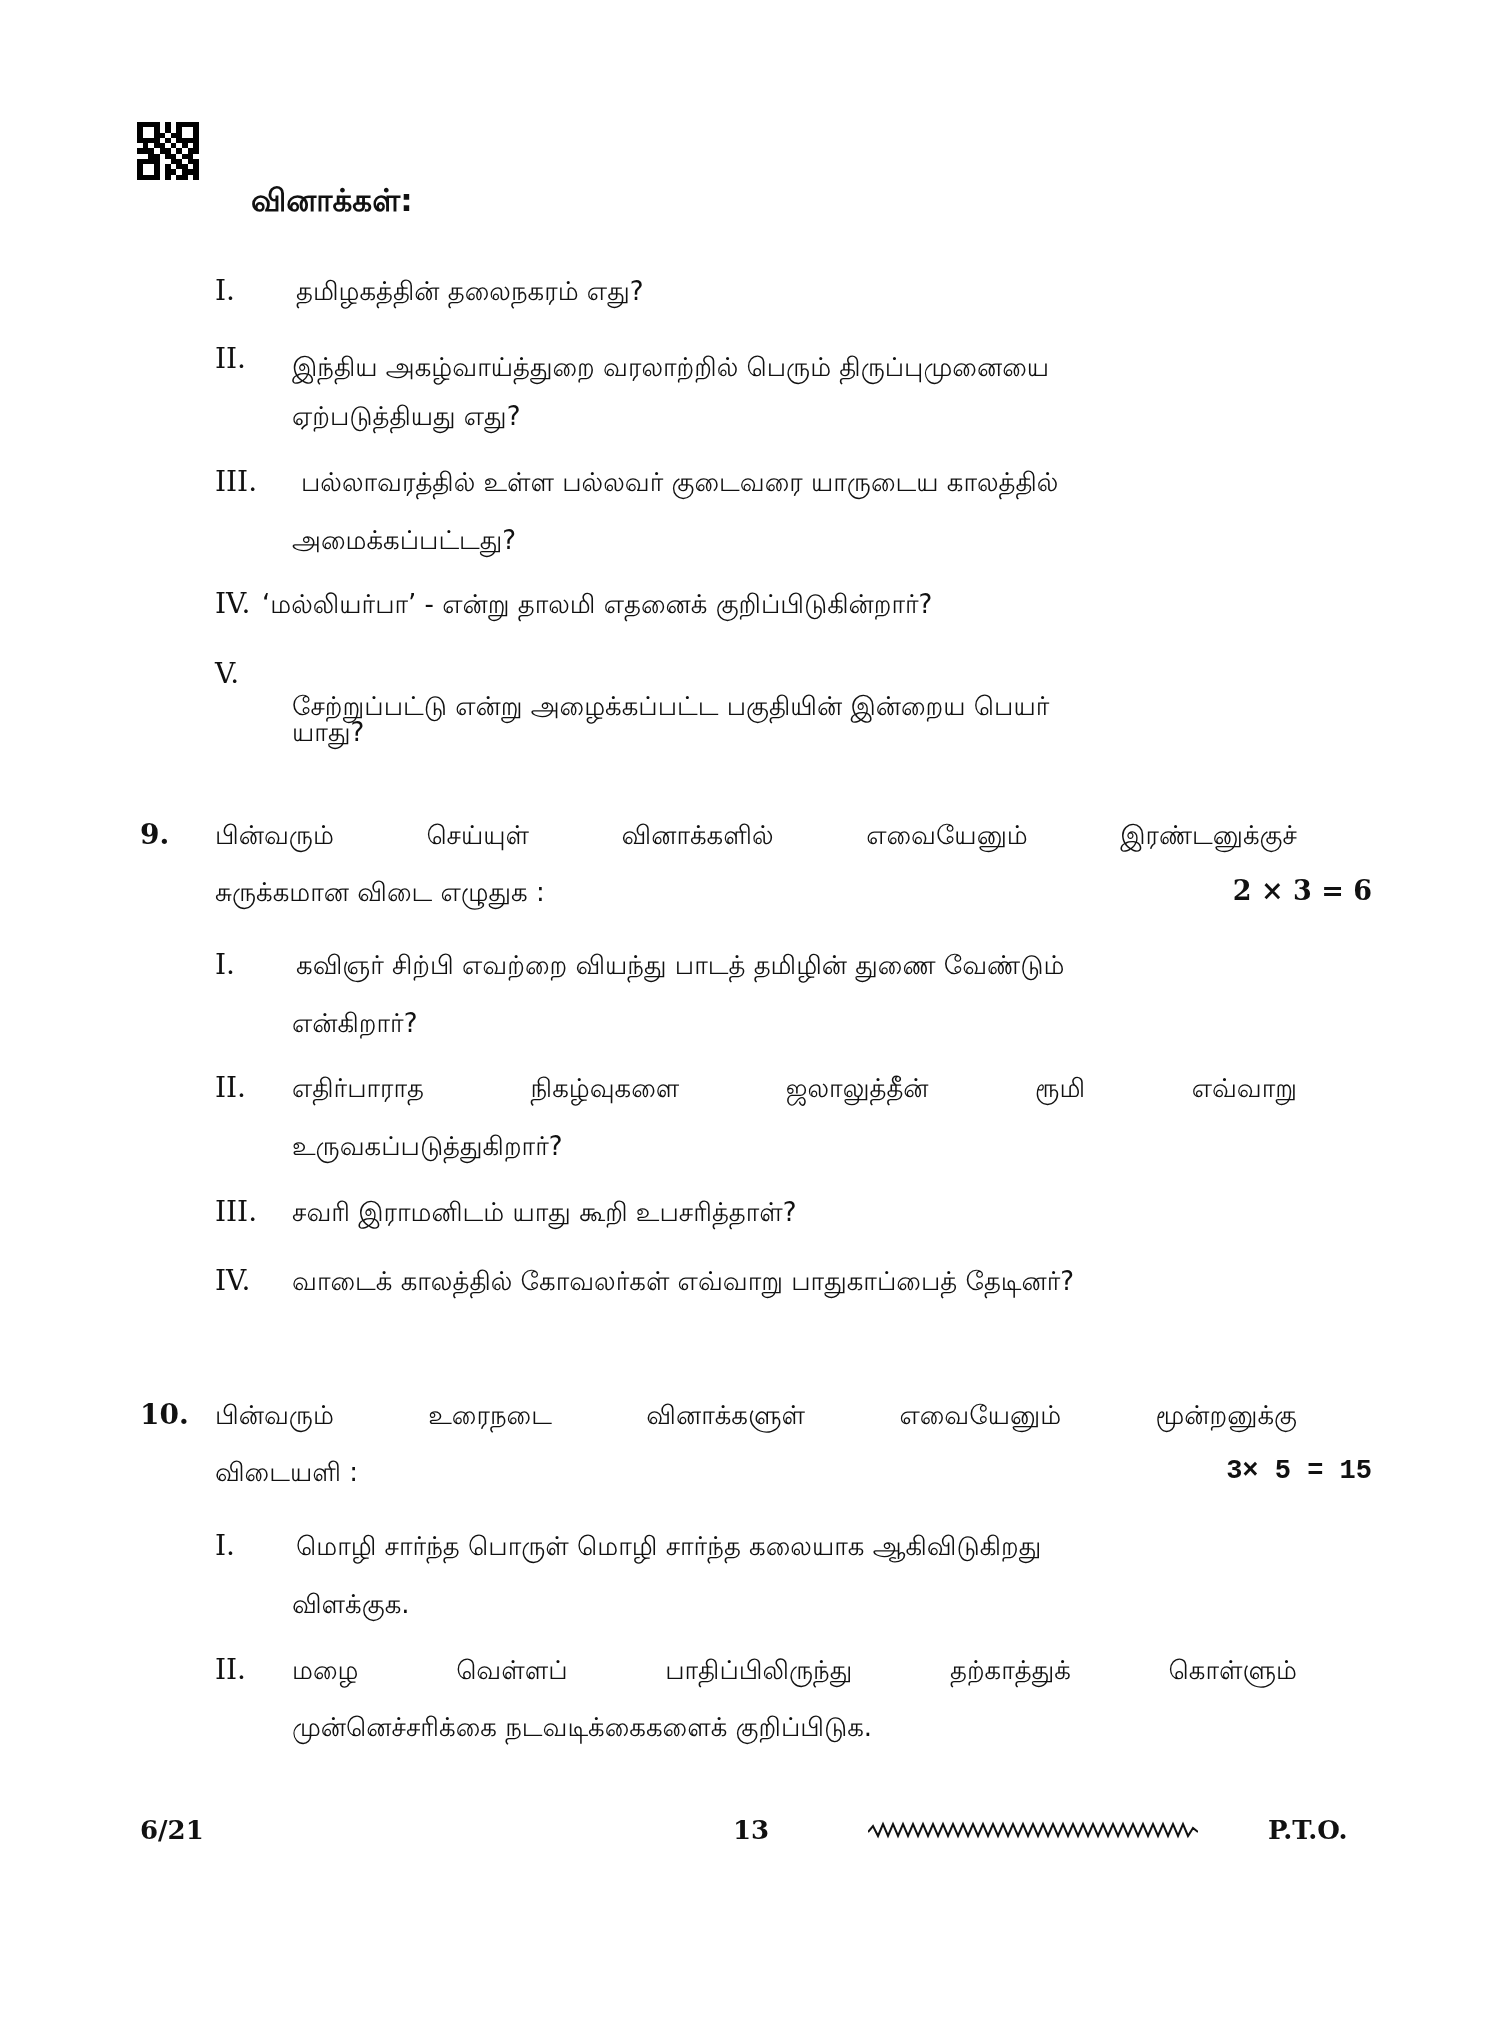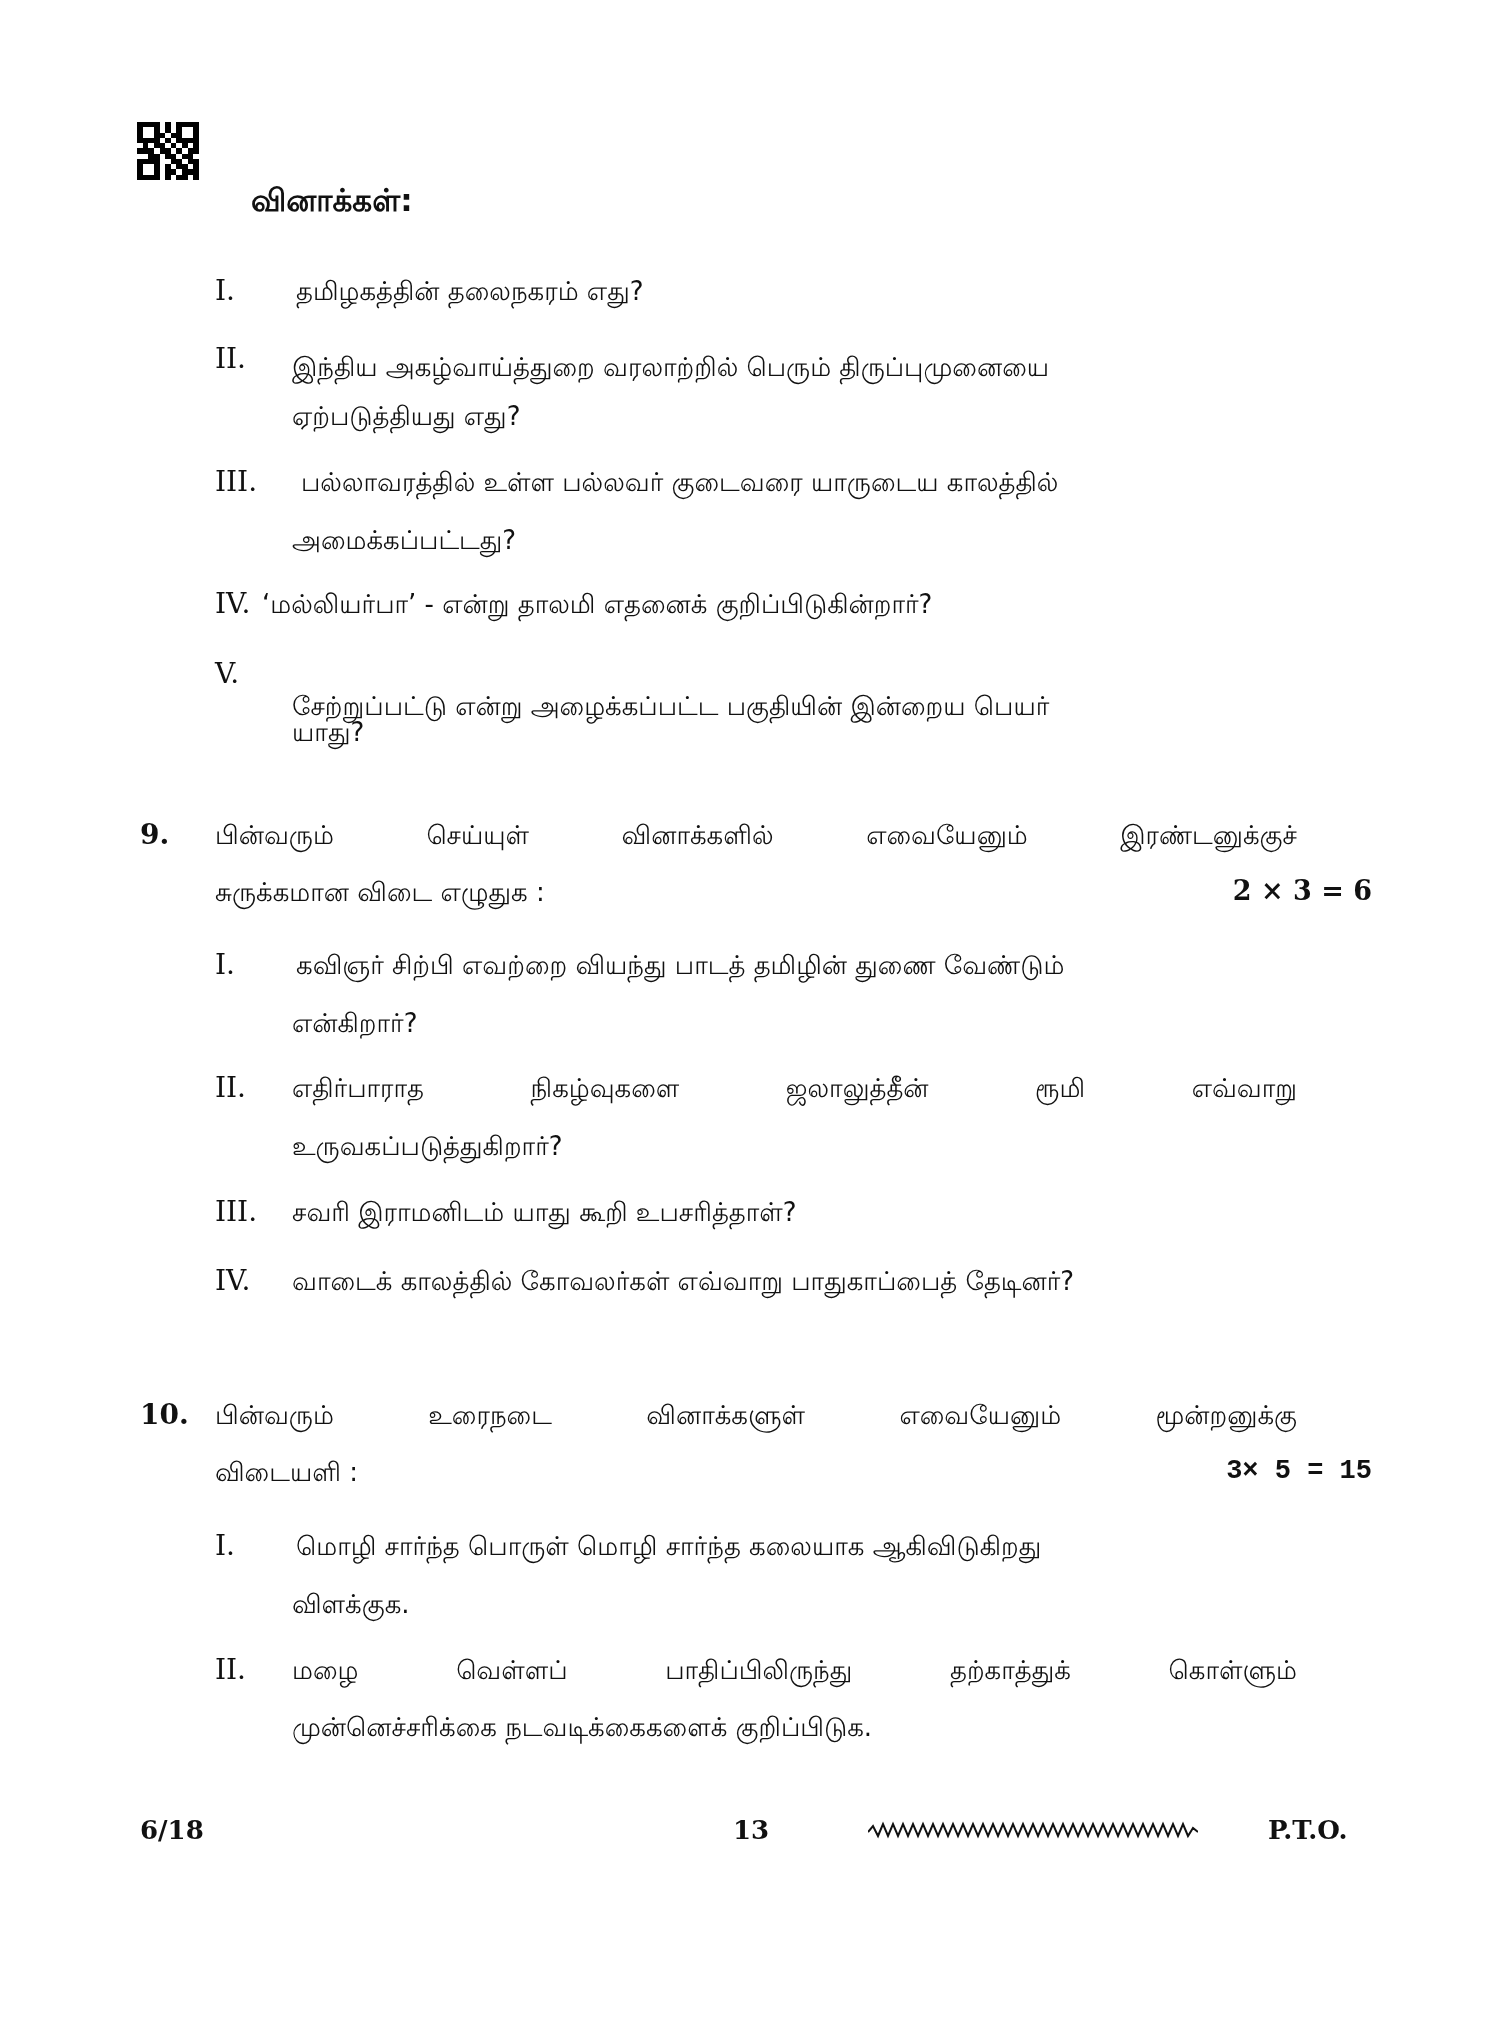--- a/index.html
+++ b/index.html
@@ -290,18 +290,18 @@
   <div class="justify" style="left:292px; top:1655px; width:1005px;">
     <span>மழை</span>
     <span>வெள்ளப்</span>
     <span>பாதிப்பிலிருந்து</span>
     <span>தற்காத்துக்</span>
     <span>கொள்ளும்</span>
   </div>
   <div class="line" style="left:292px; top:1712px;">முன்னெச்சரிக்கை நடவடிக்கைகளைக் குறிப்பிடுக.</div>
 </div>
 
-<div class="footer" style="left:140px;">6/18</div>
+<div class="footer" style="left:140px;">6/21</div>
 <div class="footer" style="left:733px;">13</div>
 <svg class="wavy" viewBox="0 0 330 24" preserveAspectRatio="none">
   <polyline fill="none" stroke="#111" stroke-width="2" points="0,14 5,8 10,18 15,6 20,18 25,6 30,18 35,6 40,18 45,6 50,18 55,6 60,18 65,6 70,18 75,6 80,18 85,6 90,18 95,6 100,18 105,6 110,18 115,6 120,18 125,6 130,18 135,6 140,18 145,6 150,18 155,6 160,18 165,6 170,18 175,6 180,18 185,6 190,18 195,6 200,18 205,6 210,18 215,6 220,18 225,6 230,18 235,6 240,18 245,6 250,18 255,6 260,18 265,6 270,18 275,6 280,18 285,6 290,18 295,6 300,18 305,6 310,18 315,6 320,18 325,10 330,14"></polyline>
 </svg>
 <div class="footer" style="left:1268px;">P.T.O.</div>
 
 </body></html>

